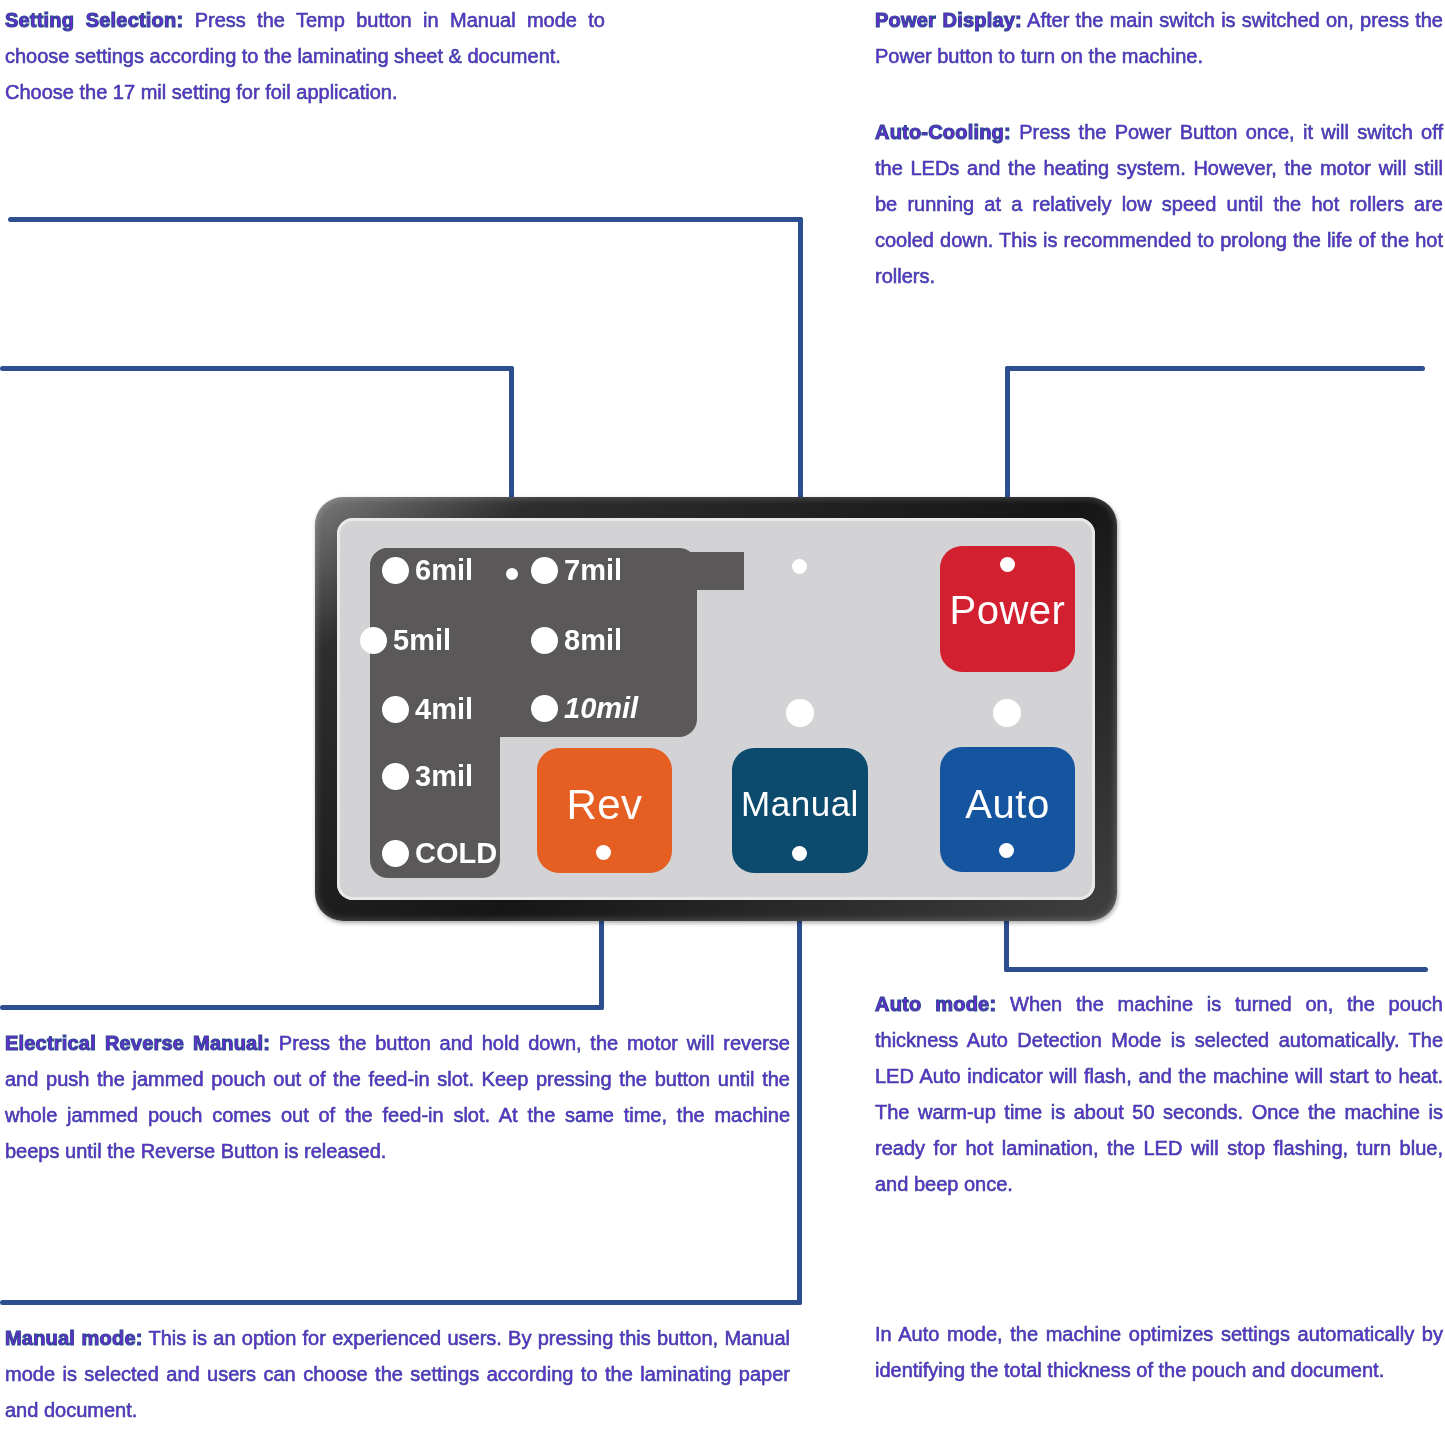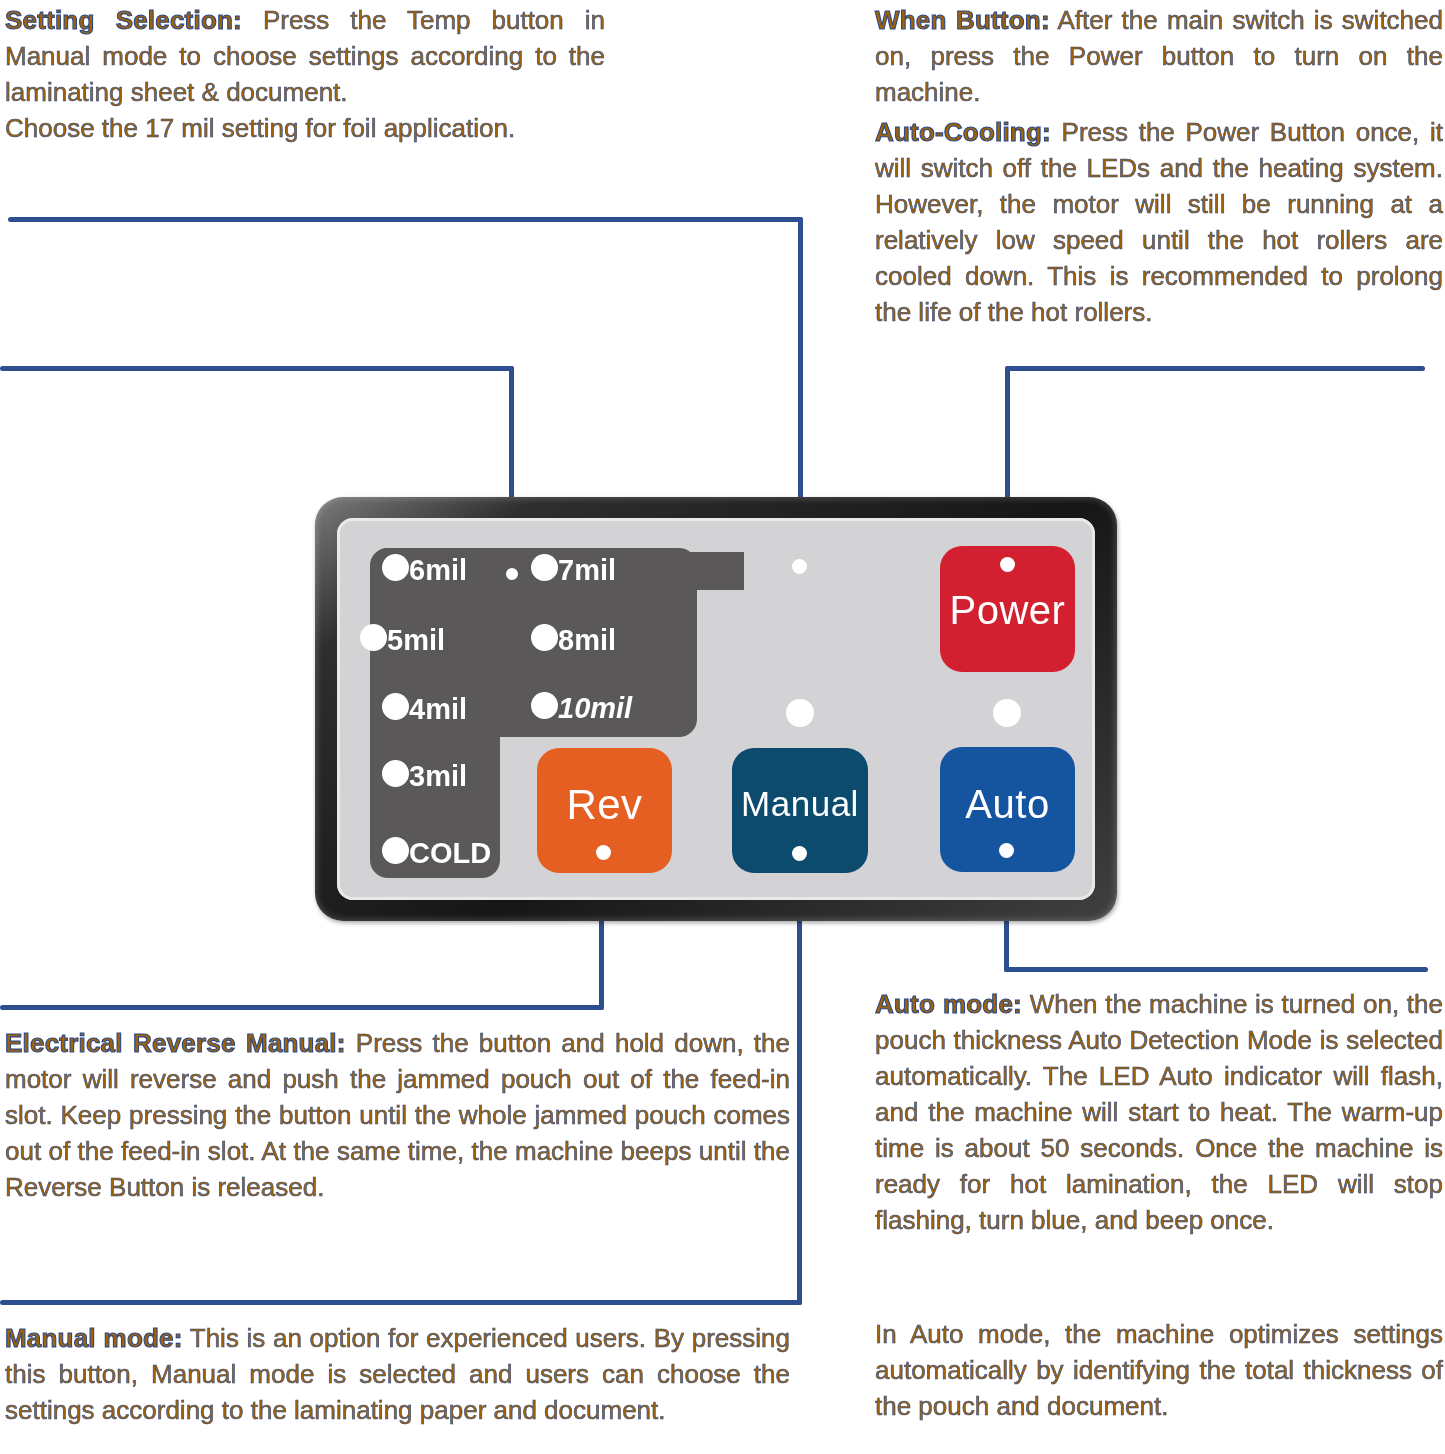--- a/index.html
+++ b/index.html
@@ -2,21 +2,21 @@
 <html><head>
 <meta charset="utf-8">
 <style>
   html,body{margin:0;padding:0;background:#fff;}
   .stage{
     position:relative;width:1445px;height:1454px;background:#ffffff;overflow:hidden;
     font-family:"Liberation Sans",sans-serif;
   }
   
   .note{
-    position:absolute;color:#a16207;font-size:26px;line-height:36px;
+    position:absolute;color:#6d28d9;font-size:20px;line-height:36px;
     text-align:justify;-webkit-text-stroke:0.55px #294a8c;
   }
   .note p{margin:0;}
   .hd{font-weight:700;-webkit-text-stroke:1.1px #294a8c;letter-spacing:.2px;}
   
   .cl{position:absolute;background:#2d4f8f;border-radius:3px;}
   
   .frame{
     position:absolute;left:315px;top:497px;width:802px;height:424px;border-radius:28px;
     background:linear-gradient(145deg,#7a7a7a 0%,#2e2e2e 16%,#161616 55%,#404040 100%);
@@ -24,38 +24,38 @@
   }
   .face{
     position:absolute;left:337px;top:518px;width:758px;height:382px;border-radius:16px;
     background:#d3d3d5;box-shadow:inset 0 0 0 3px #e9e9ea;
   }
   .zone{position:absolute;background:#5b585a;}
   .btn{
     position:absolute;color:#fff;display:flex;align-items:center;justify-content:center;
     border-radius:22px;font-size:40px;letter-spacing:.5px;
   }
-  .led{position:absolute;display:flex;align-items:flex-start;color:#fff;
+  .led{position:absolute;display:flex;align-items:center;gap:6px;color:#fff;
        font-size:29px;font-weight:700;}
   .led .c{width:27px;height:27px;border-radius:50%;background:#fff;flex:0 0 auto;}
   .dot{position:absolute;border-radius:50%;background:#fff;}
 </style>
 </head>
 <body>
 
 <div class="stage">
 
   <div class="note" style="left:5px;top:2px;width:600px;">
     <p><b class="hd">Setting Selection:</b>
        <span>Press the Temp button in Manual mode to choose settings according to the laminating sheet &amp; document.</span></p>
     <p><span>Choose the 17 mil setting for foil application.</span></p>
   </div>
 
   <div class="note" style="left:875px;top:2px;width:568px;">
-    <p><b class="hd">When Button:</b>
+    <p><b class="hd">Power Display:</b>
        <span>After the main switch is switched on, press the Power button to turn on the machine.</span></p>
   </div>
 
   <div class="note" style="left:875px;top:114px;width:568px;">
     <p><b class="hd">Auto-Cooling:</b>
        <span>Press the Power Button once, it will switch off the LEDs and the heating system. However, the motor will still be running at a relatively low speed until the hot rollers are cooled down. This is recommended to prolong the life of the hot rollers.</span></p>
   </div>
 
 
   <div class="note" style="left:5px;top:1025px;width:785px;">

